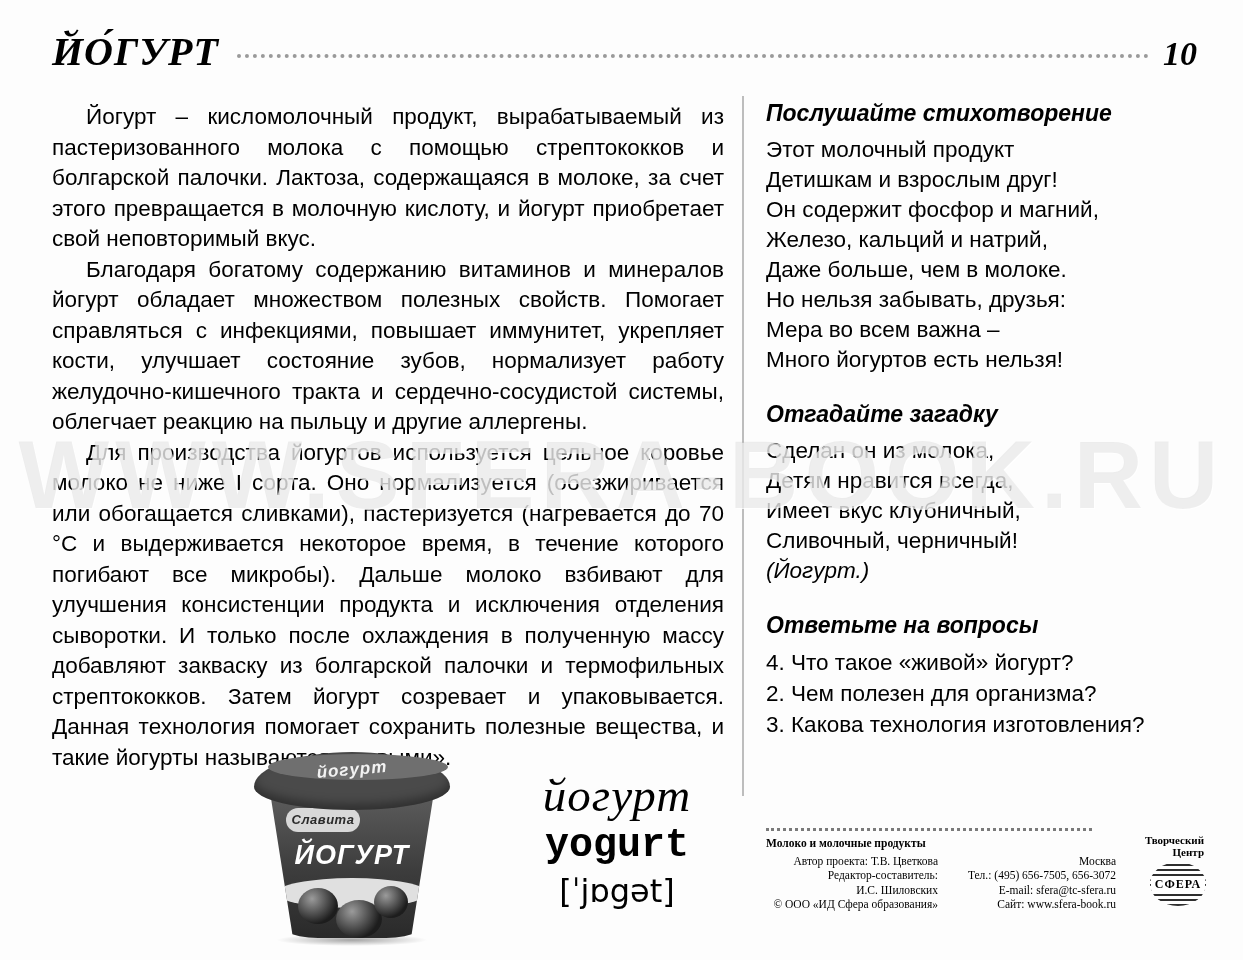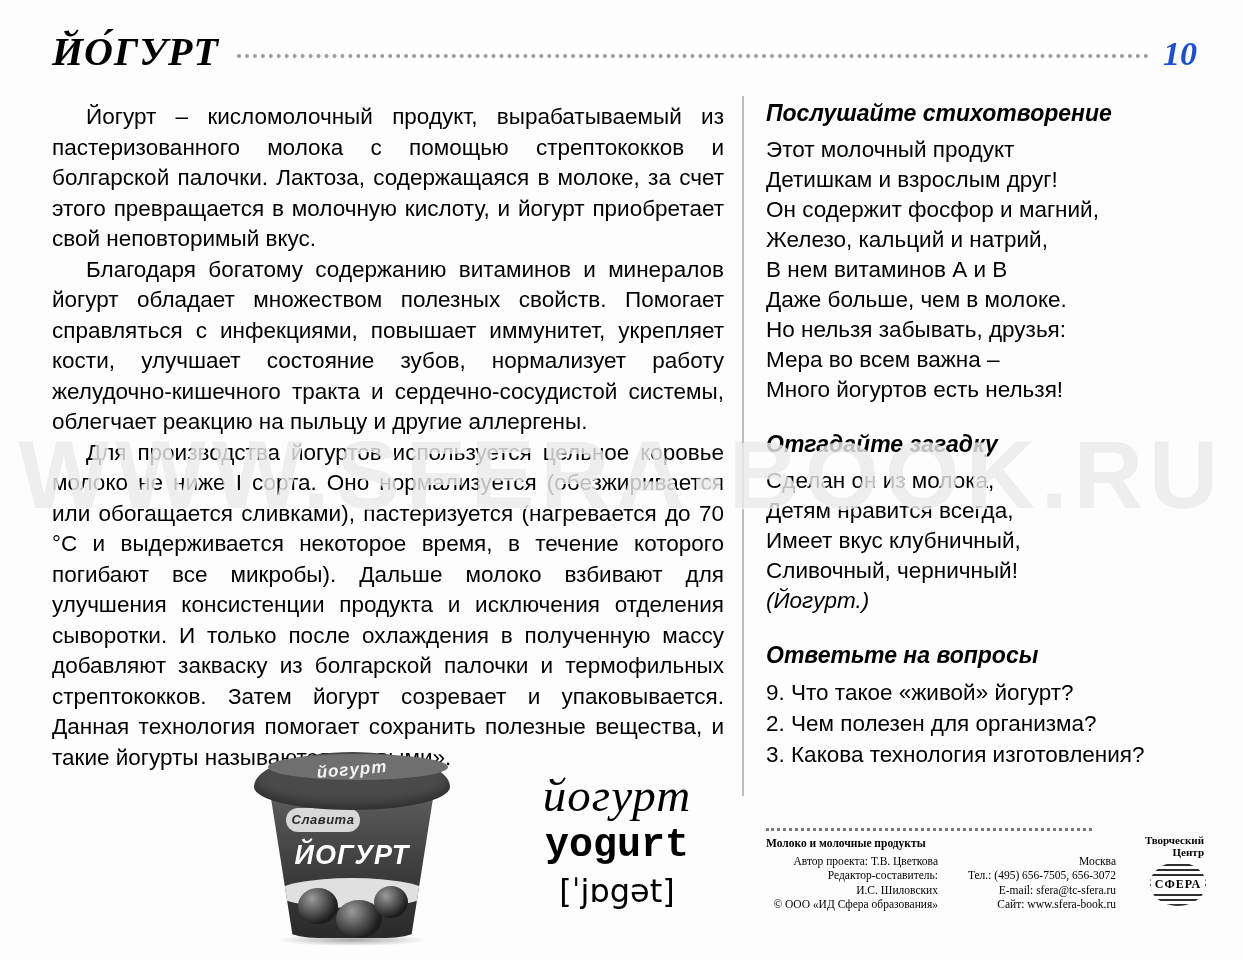--- a/index.html
+++ b/index.html
@@ -66,21 +66,21 @@
     border-bottom: 4px dotted #9a9a9a;
     position: relative;
     top: -7px;
     height: 0;
   }
   .header-page {
     font-family: "Liberation Serif", serif;
     font-style: italic;
     font-weight: bold;
     font-size: 34px;
-    color: #1d4ed8;
+    color: #000000;
   }
 
   
   .col-left {
     position: absolute;
     left: 52px;
     top: 102px;
     width: 672px;
   }
   .col-right {
@@ -337,39 +337,38 @@
   </div>
 
   <div class="col-right">
 
     <div class="rc-block">
       <div class="rc-heading">Послушайте стихотворение</div>
       <div class="rc-line">Этот молочный продукт</div>
       <div class="rc-line">Детишкам и взрослым друг!</div>
       <div class="rc-line">Он содержит фосфор и магний,</div>
       <div class="rc-line">Железо, кальций и натрий,</div>
-      <div class="rc-line">В нем витаминов А и В</div>
       <div class="rc-line">Даже больше, чем в молоке.</div>
       <div class="rc-line">Но нельзя забывать, друзья:</div>
       <div class="rc-line">Мера во всем важна –</div>
       <div class="rc-line">Много йогуртов есть нельзя!</div>
     </div>
 
     <div class="rc-block">
       <div class="rc-heading">Отгадайте загадку</div>
       <div class="rc-line">Сделан он из молока,</div>
       <div class="rc-line">Детям нравится всегда,</div>
       <div class="rc-line">Имеет вкус клубничный,</div>
       <div class="rc-line">Сливочный, черничный!</div>
       <div class="rc-answer">(Йогурт.)</div>
     </div>
 
     <div class="rc-block">
       <div class="rc-heading">Ответьте на вопросы</div>
-      <div class="rc-q">9. Что такое «живой» йогурт?</div>
+      <div class="rc-q">4. Что такое «живой» йогурт?</div>
       <div class="rc-q">2. Чем полезен для организма?</div>
       <div class="rc-q">3. Какова технология изготовления?</div>
     </div>
 
   </div>
 
   <div class="cup-wrap">
     <div class="cup-shadow"></div>
     <div class="cup-body">
       <div class="cup-brand">Славита</div>

